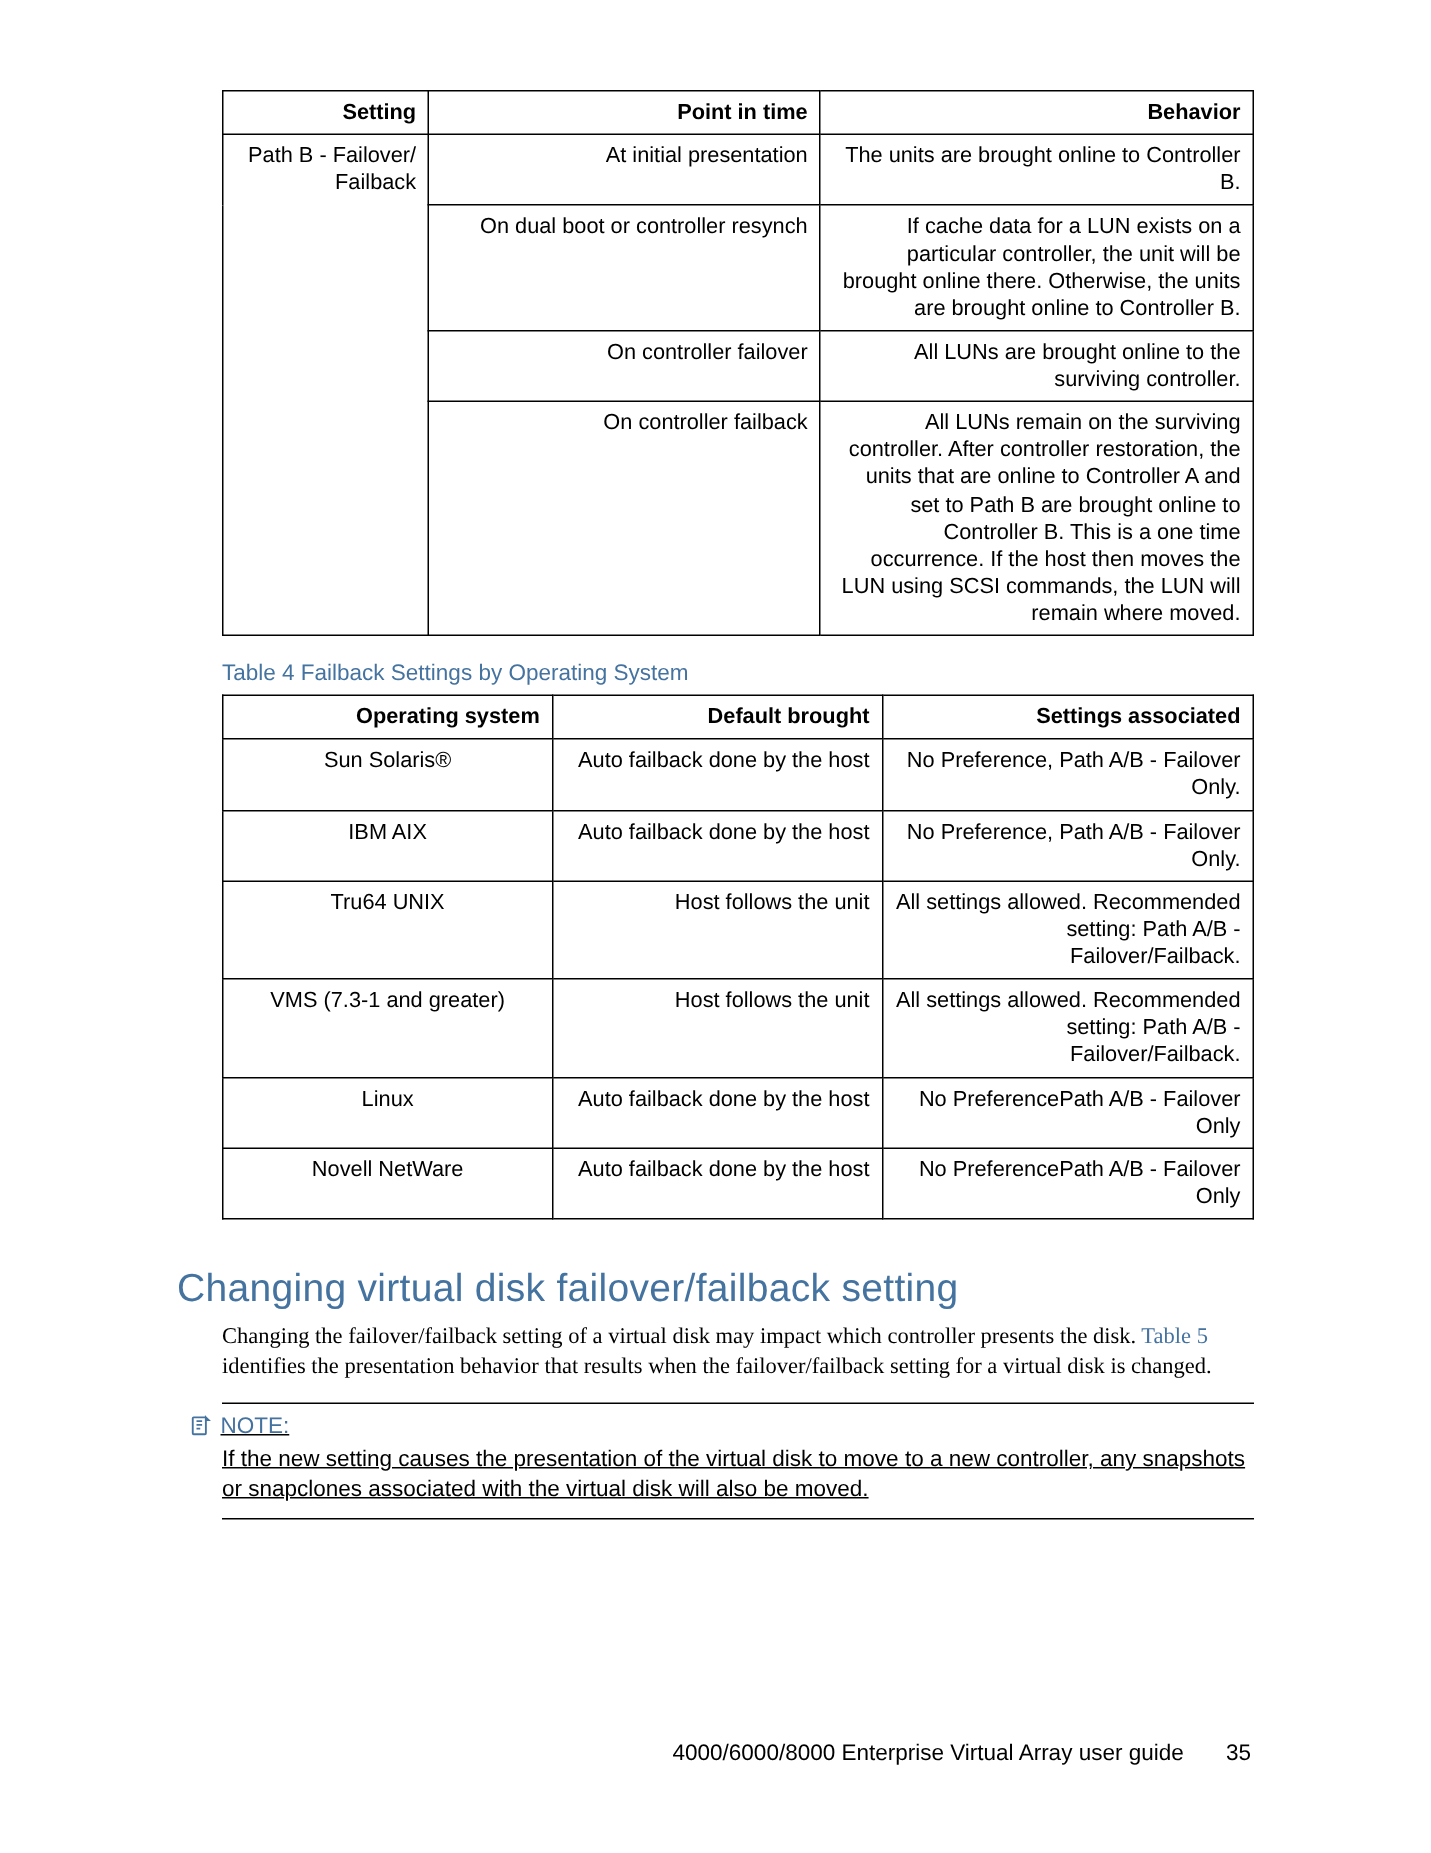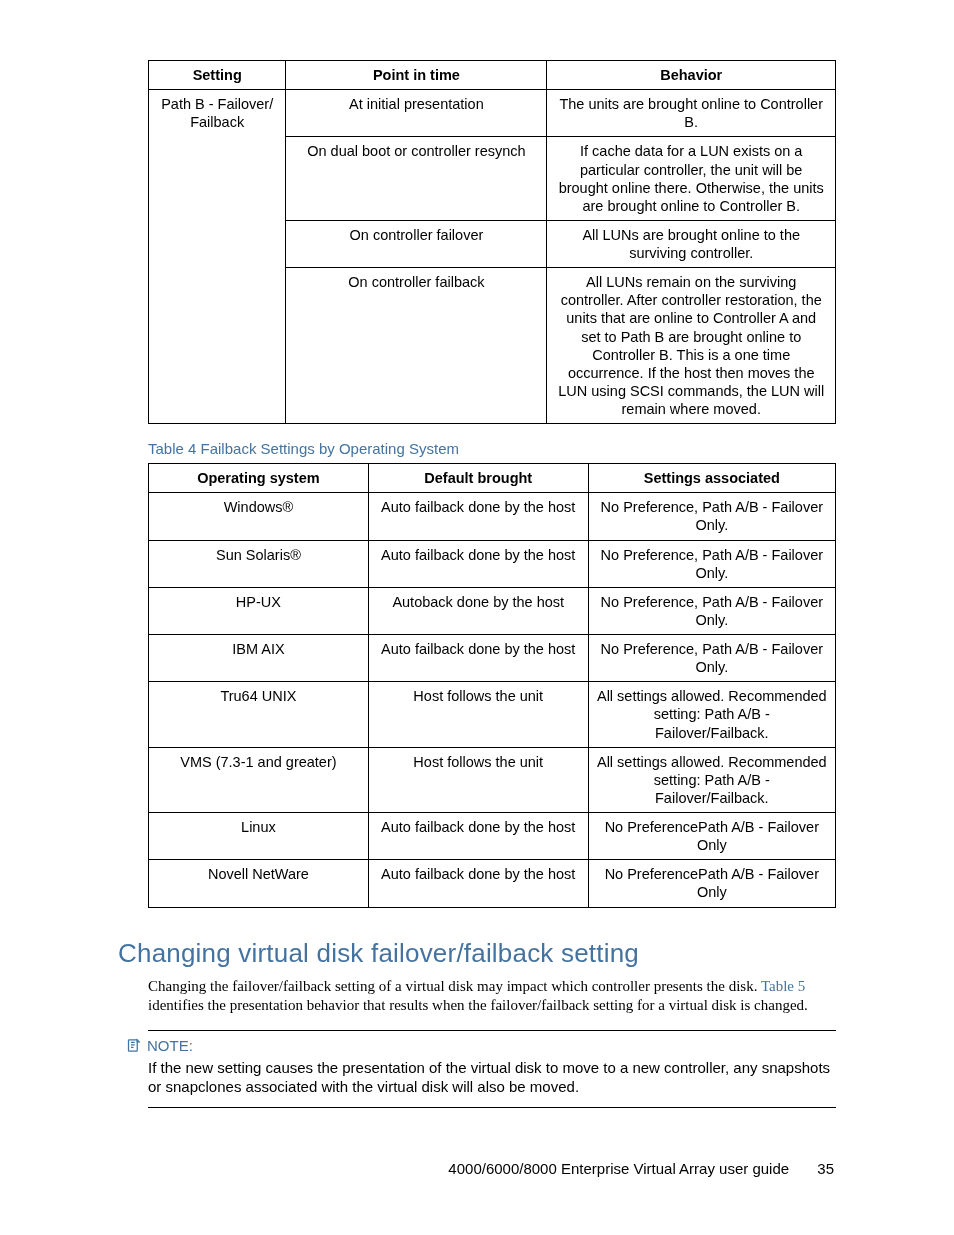--- a/index.html
+++ b/index.html
@@ -19,21 +19,21 @@
   }
   table {
     border-collapse: collapse;
     width: 100%;
     font-size: 14.5px;
     line-height: 1.25;
   }
   th, td {
     border: 1px solid #000;
     padding: 5px 8px;
-    text-align: center;
+    text-align: right;
     vertical-align: top;
   }
   th {
     font-weight: bold;
   }
   .table3-wrap { margin-left: 30px; margin-right: 0; }
   .table4-wrap { margin-left: 30px; margin-right: 0; margin-top: 6px; }
   .table-caption {
     color: #4573a0;
     font-weight: normal;
@@ -53,20 +53,21 @@
     line-height: 1.3;
     margin: 0 0 0 30px;
     font-family: Liberation Serif, serif;
   }
   .link { color: #4573a0; }
   .note-block {
     margin: 14px 0 0 30px;
     border-top: 1px solid #000;
     border-bottom: 1px solid #000;
     padding-bottom: 10px;
+    text-decoration: underline;
   }
   .note-head {
     display: flex;
     align-items: center;
     gap: 6px;
     color: #4573a0;
     font-size: 15px;
     padding-top: 6px;
     margin-left: -22px;
   }
@@ -139,32 +140,22 @@
       </colgroup>
       <thead>
         <tr>
           <th>Operating system</th>
           <th>Default brought</th>
           <th>Settings associated</th>
         </tr>
       </thead>
       <tbody id="t4-body">
           <tr>
-            <td class="t4-os">Windows®</td>
-            <td>Auto failback done by the host</td>
-            <td>No Preference, Path A/B - Failover Only.</td>
-          </tr>
-          <tr>
             <td class="t4-os">Sun Solaris®</td>
             <td>Auto failback done by the host</td>
-            <td>No Preference, Path A/B - Failover Only.</td>
-          </tr>
-          <tr>
-            <td class="t4-os">HP-UX</td>
-            <td>Autoback done by the host</td>
             <td>No Preference, Path A/B - Failover Only.</td>
           </tr>
           <tr>
             <td class="t4-os">IBM AIX</td>
             <td>Auto failback done by the host</td>
             <td>No Preference, Path A/B - Failover Only.</td>
           </tr>
           <tr>
             <td class="t4-os">Tru64 UNIX</td>
             <td>Host follows the unit</td>

